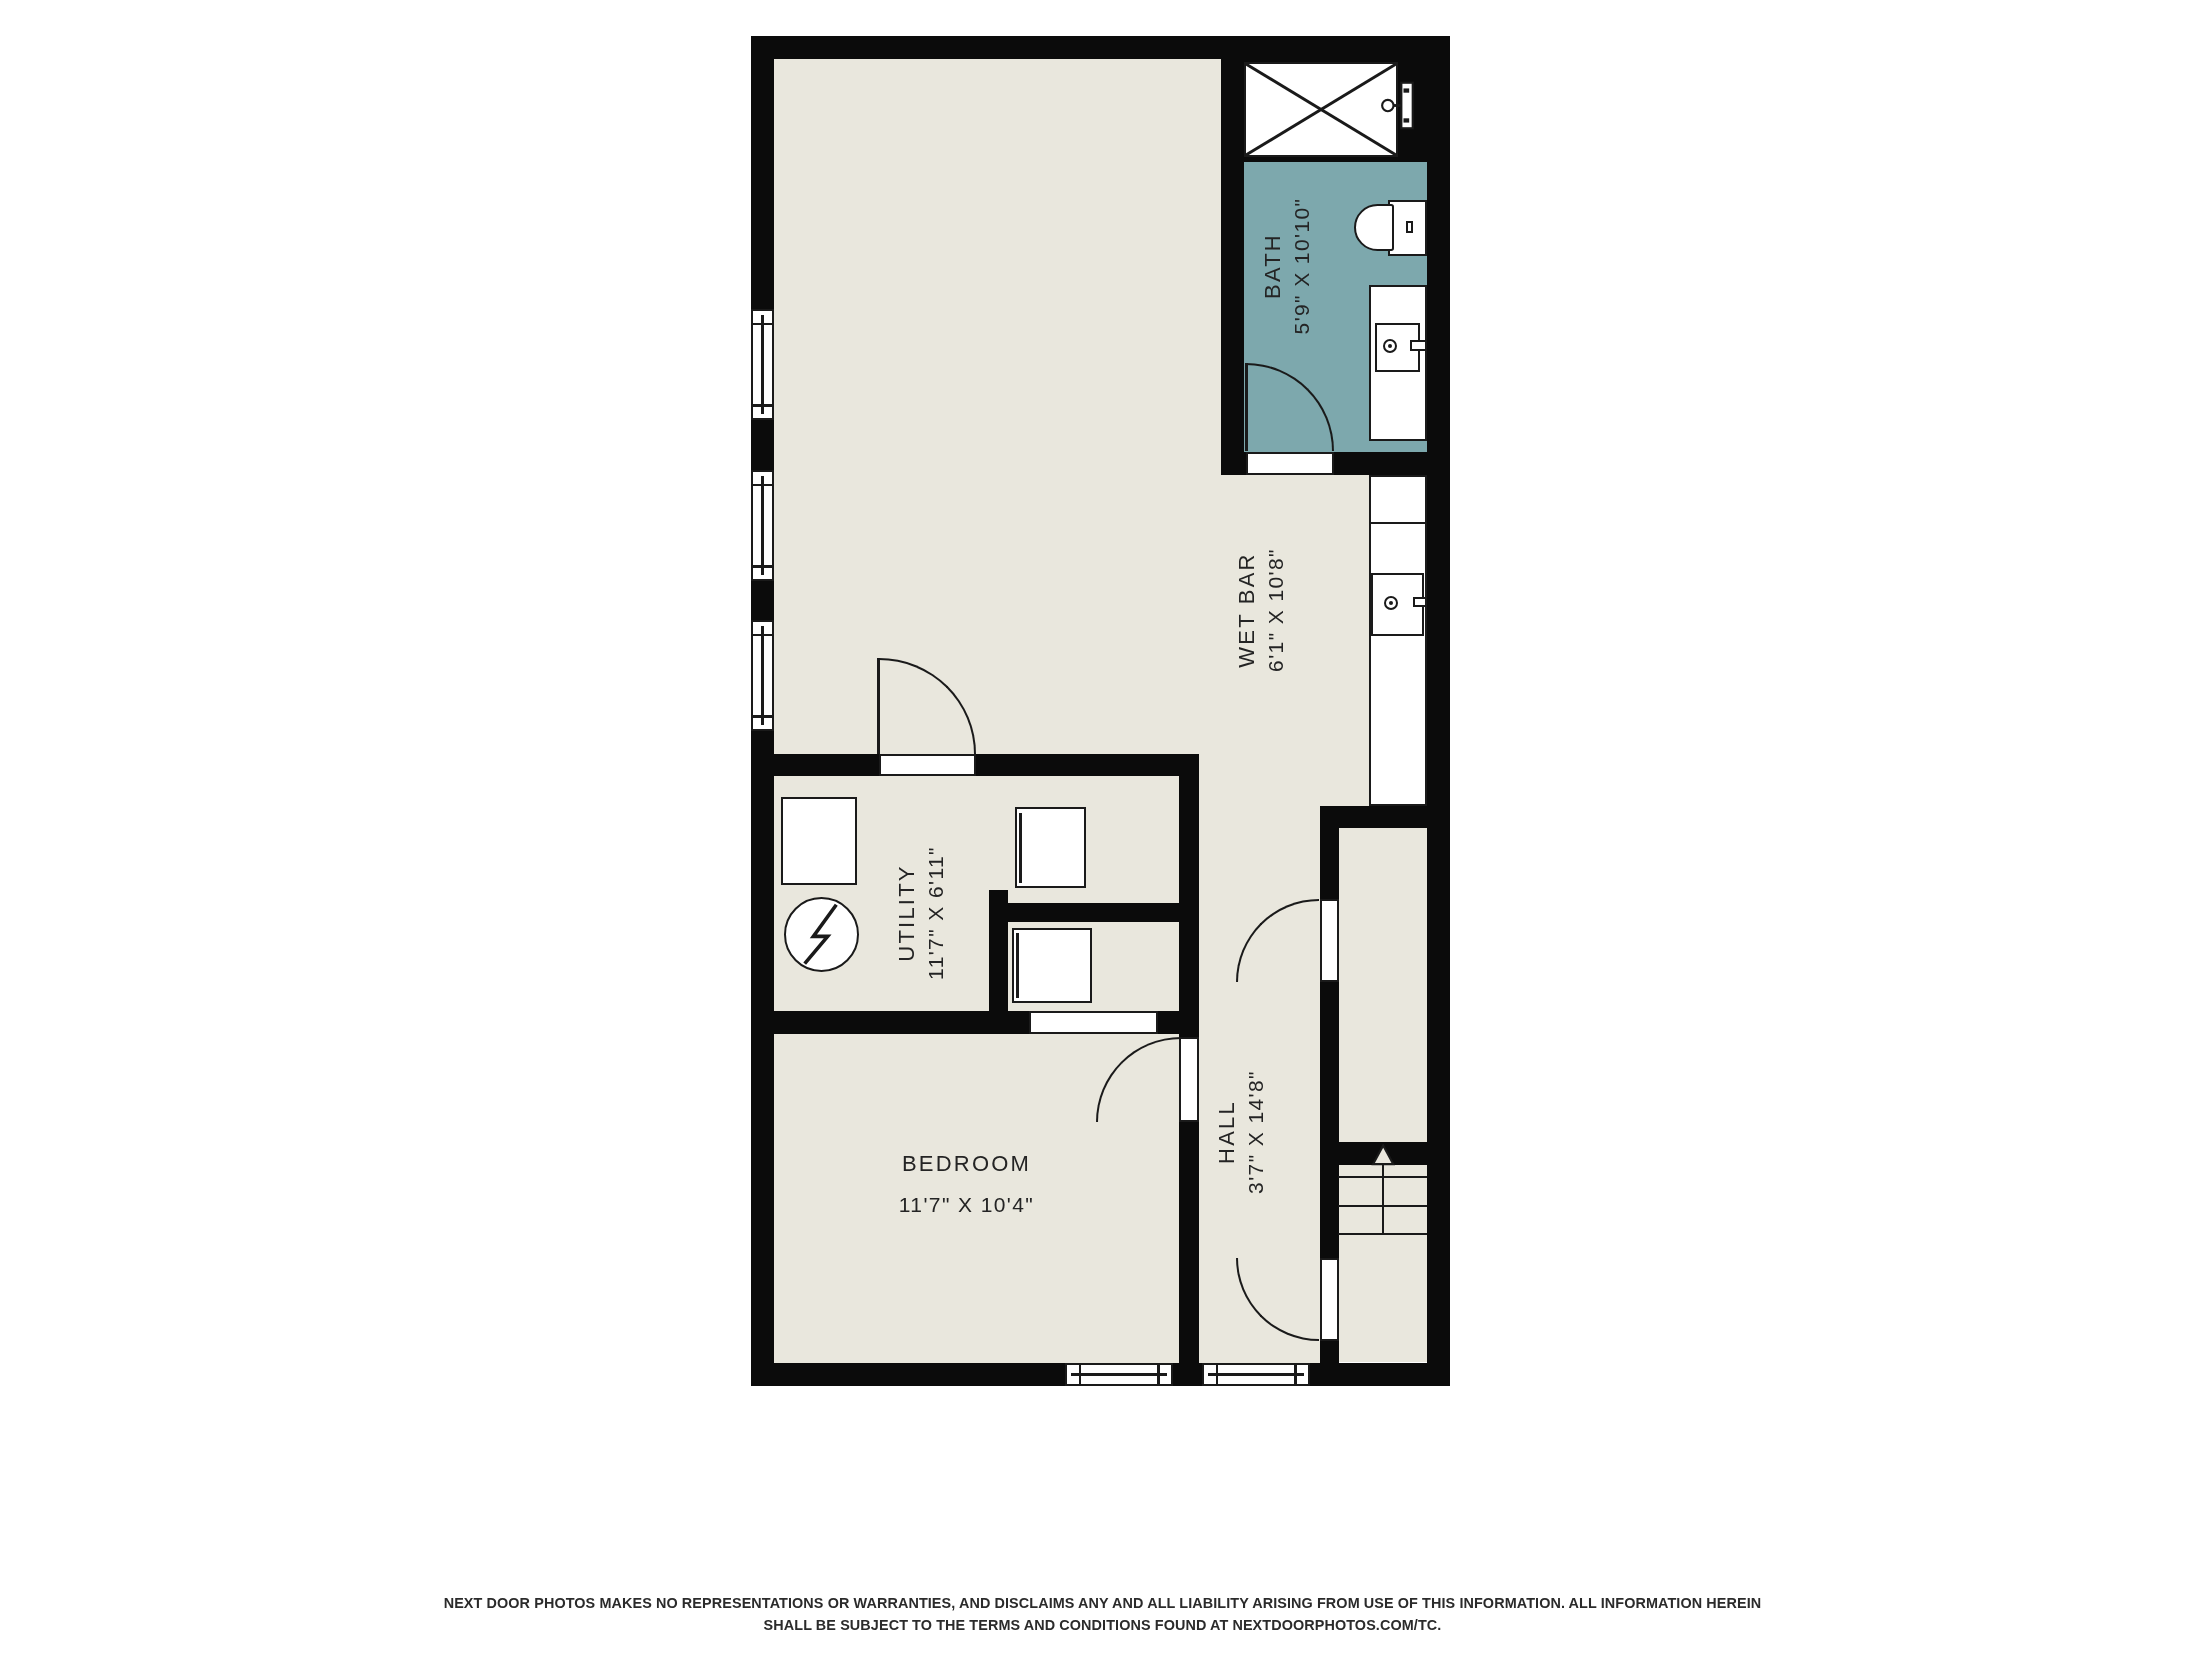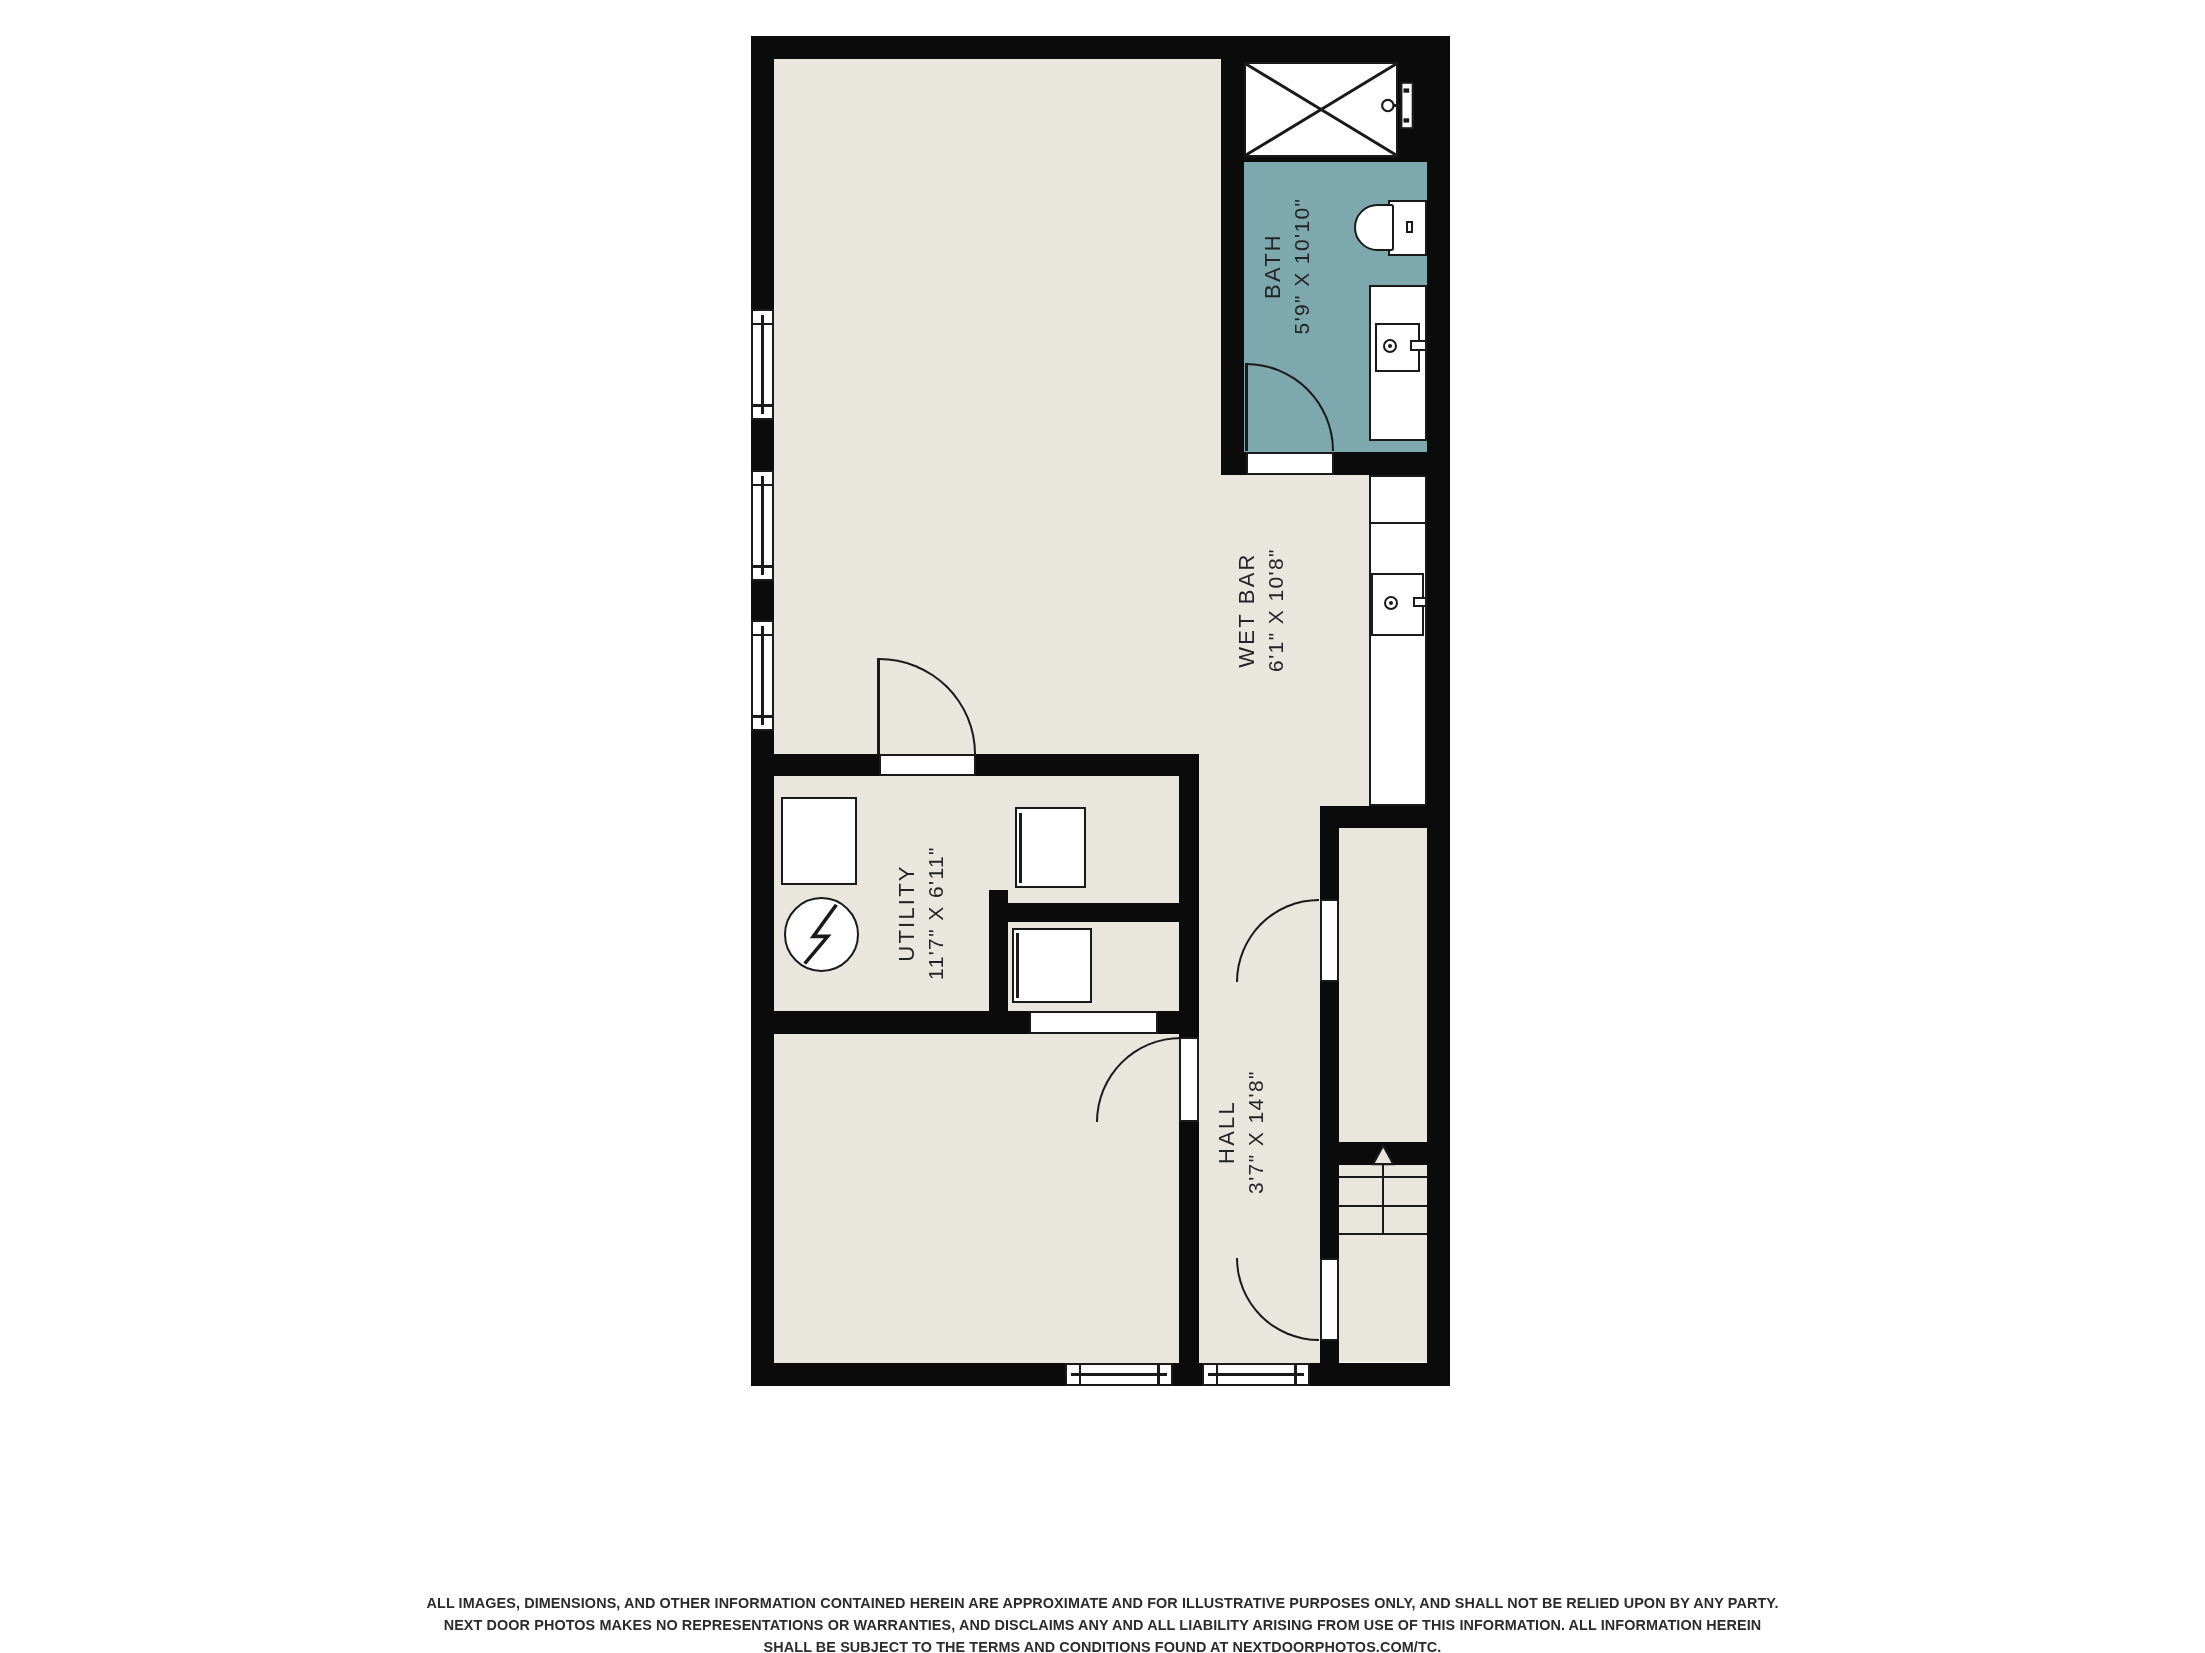--- a/index.html
+++ b/index.html
@@ -171,26 +171,29 @@
   <div class="abs label rot" style="left:395px;top:544px;width:230px;height:60px;">
     <div class="room-name">WET BAR</div>
     <div class="room-dim" style="margin-top:7.2px;">6'1" X 10'8"</div>
   </div>
 
   <div class="abs label rot" style="left:62px;top:847px;width:215px;height:60px;">
     <div class="room-name">UTILITY</div>
     <div class="room-dim" style="margin-top:7.2px;">11'7" X 6'11"</div>
   </div>
 
+  <div class="abs label" style="left:36px;top:1117px;width:359px;">
+    <div class="room-name">BEDROOM</div>
+    <div class="room-dim">11'7" X 10'4"</div>
+  </div>
 
   <div class="abs label rot" style="left:368px;top:1066px;width:244px;height:60px;">
     <div class="room-name">HALL</div>
     <div class="room-dim" style="margin-top:7.2px;">3'7" X 14'8"</div>
   </div>
 
 </div>
 
 <div id="disclaimer">
-  <div>ALL IMAGES, DIMENSIONS, AND OTHER INFORMATION CONTAINED HEREIN ARE APPROXIMATE AND FOR ILLUSTRATIVE PURPOSES ONLY, AND SHALL NOT BE RELIED UPON BY ANY PARTY.</div>
   <div>NEXT DOOR PHOTOS MAKES NO REPRESENTATIONS OR WARRANTIES, AND DISCLAIMS ANY AND ALL LIABILITY ARISING FROM USE OF THIS INFORMATION. ALL INFORMATION HEREIN</div>
   <div>SHALL BE SUBJECT TO THE TERMS AND CONDITIONS FOUND AT NEXTDOORPHOTOS.COM/TC.</div>
 </div>
 
 
 </body></html>

